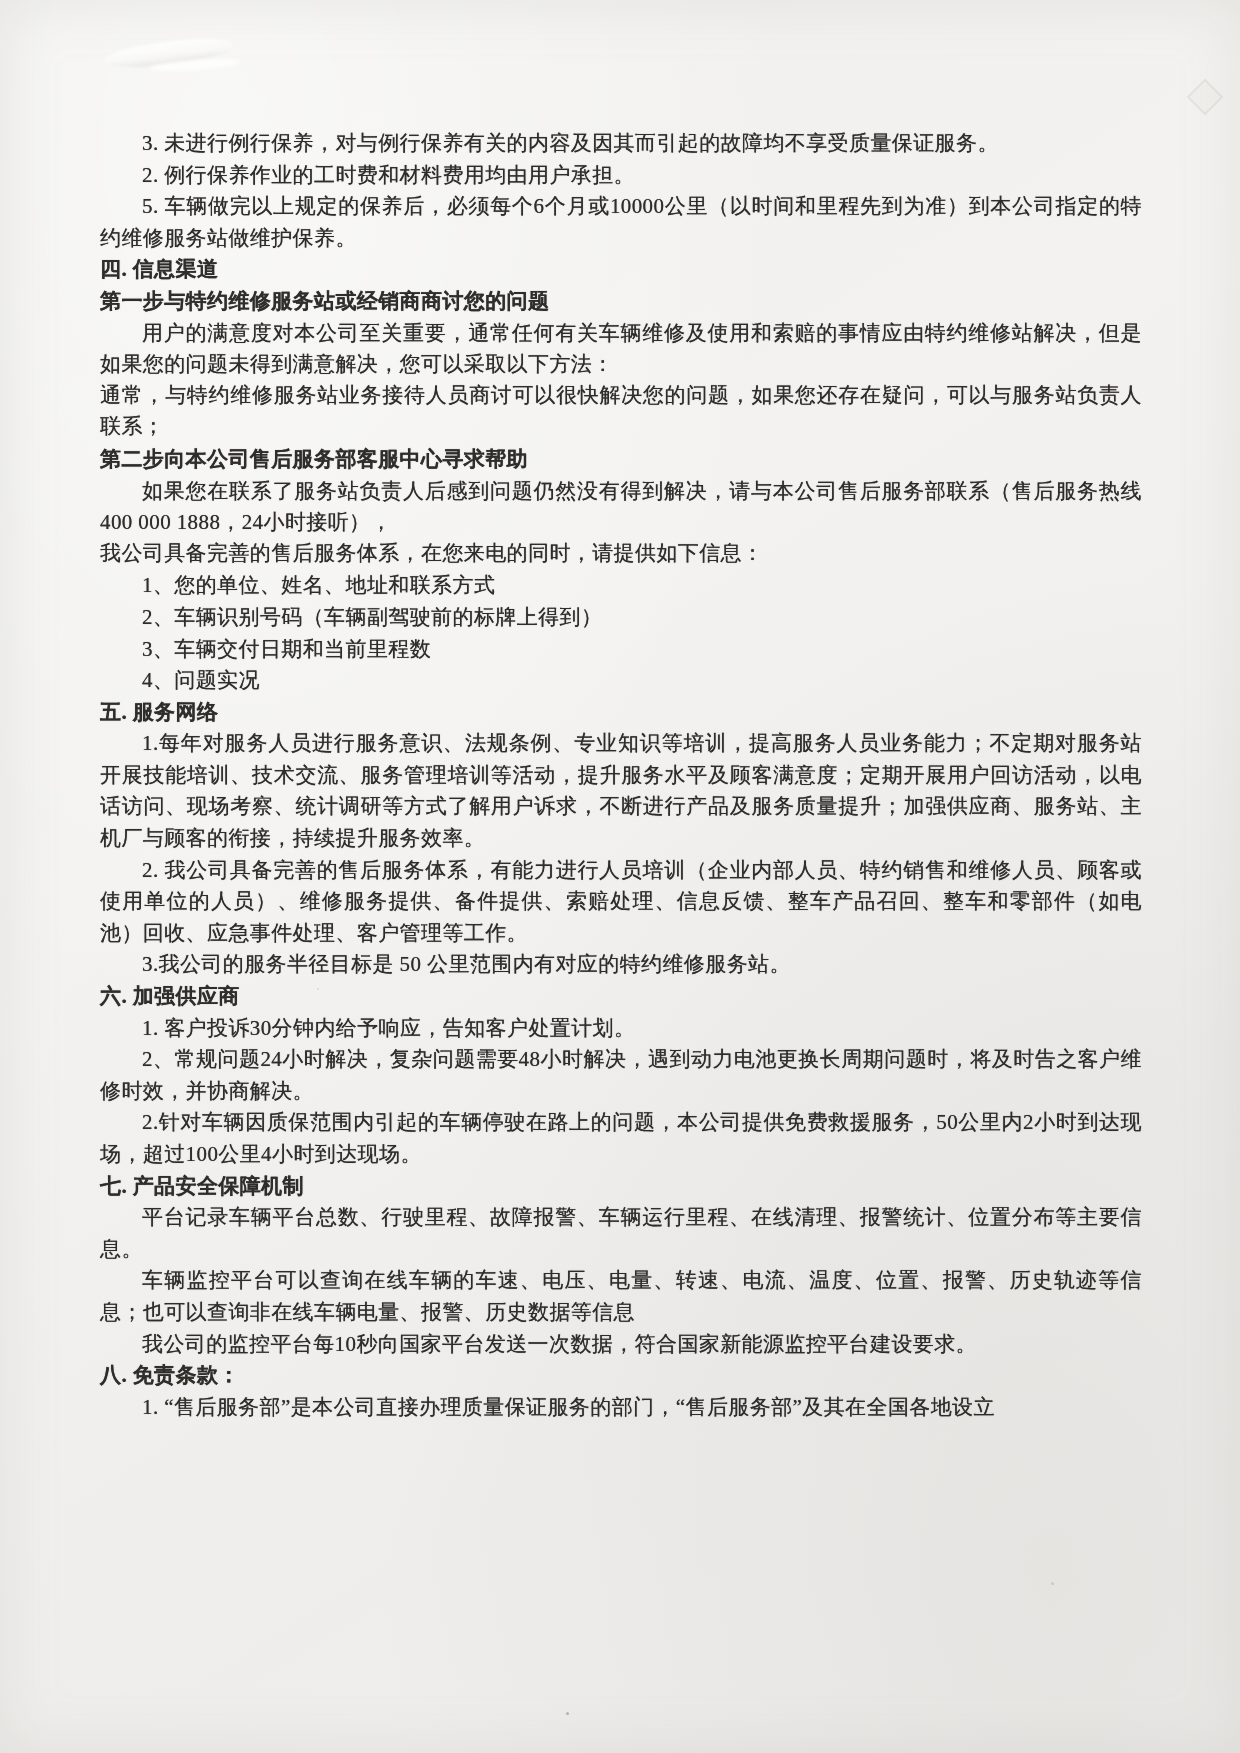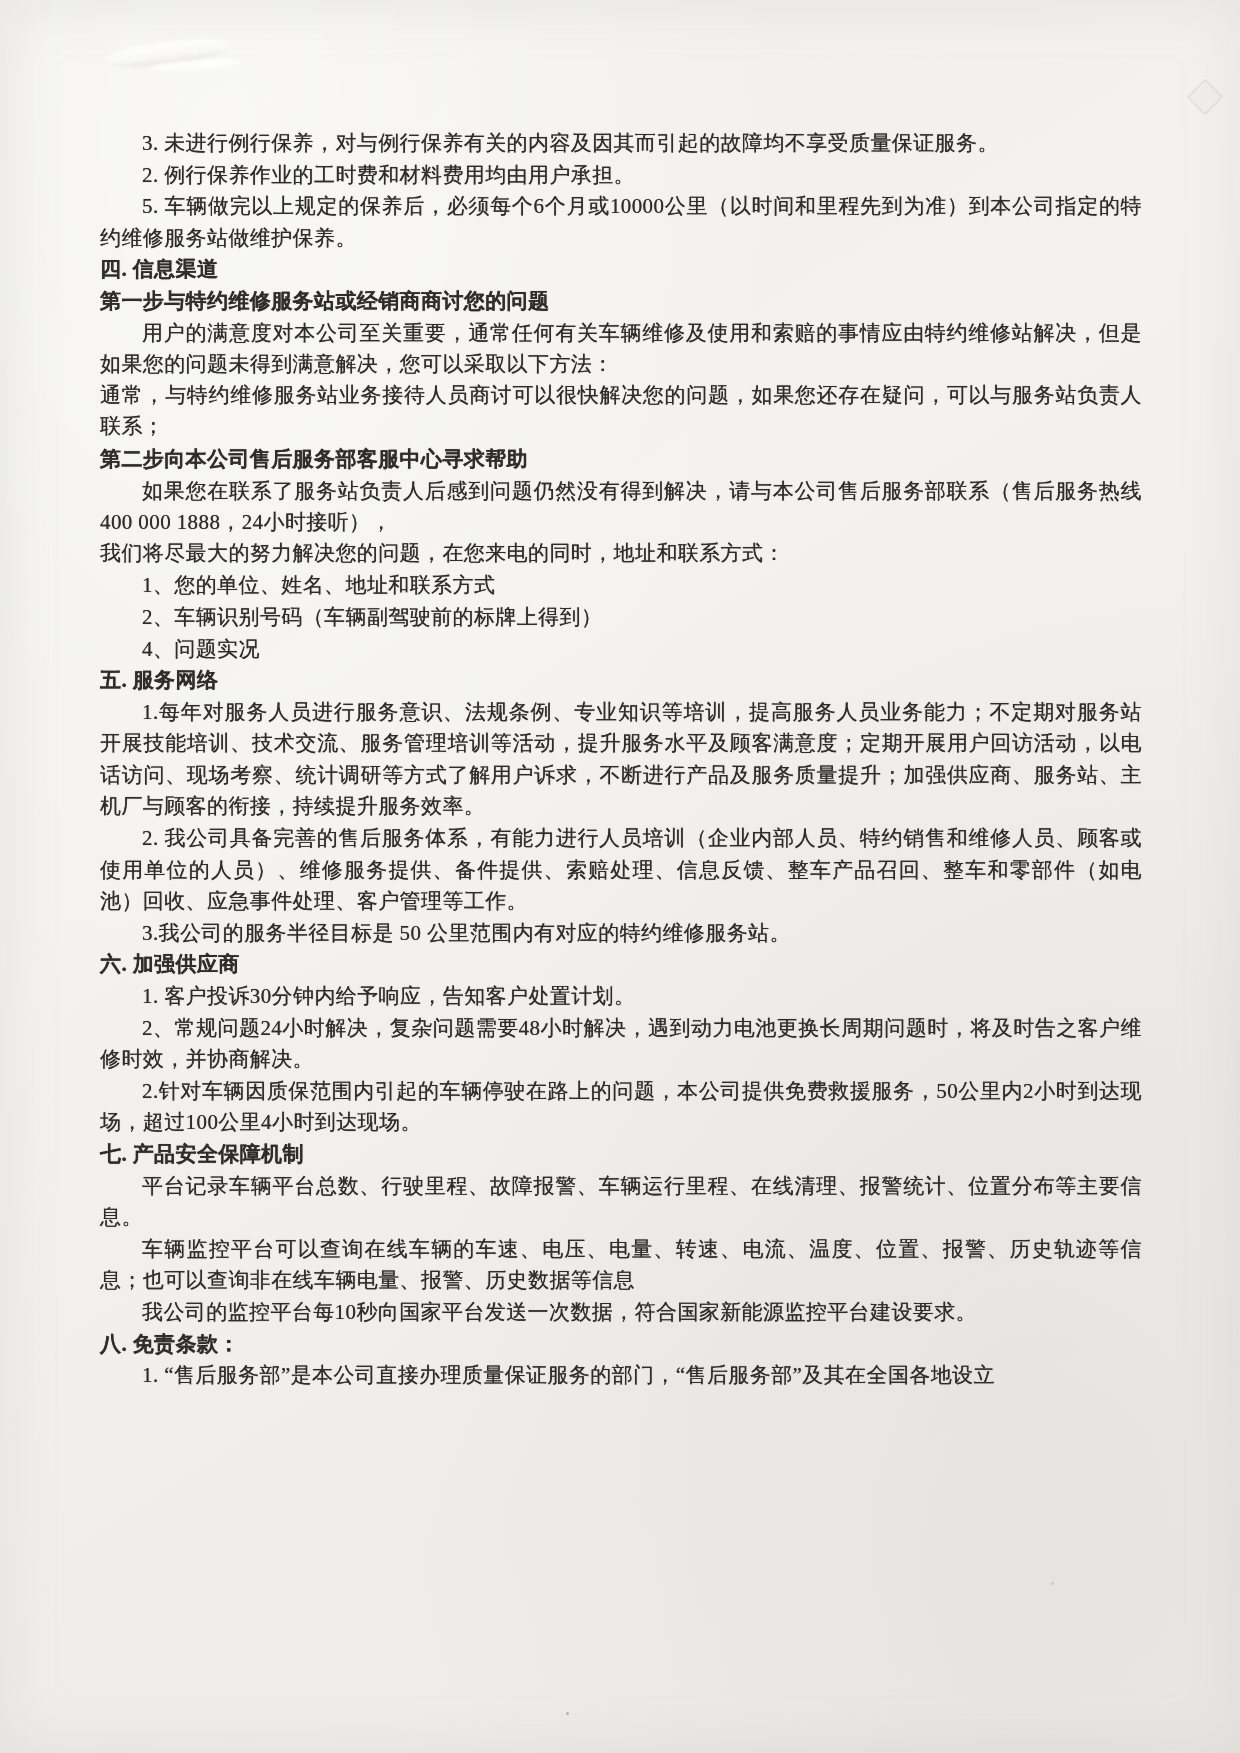--- a/index.html
+++ b/index.html
@@ -97,23 +97,24 @@
   <div class="content">
       <p class="blk indent">3. 未进行例行保养，对与例行保养有关的内容及因其而引起的故障均不享受质量保证服务。</p>
       <p class="blk indent">2. 例行保养作业的工时费和材料费用均由用户承担。</p>
       <p class="blk indent">5. 车辆做完以上规定的保养后，必须每个6个月或10000公里（以时间和里程先到为准）到本公司指定的特约维修服务站做维护保养。</p>
       <p class="blk heading">四. 信息渠道</p>
       <p class="blk heading">第一步与特约维修服务站或经销商商讨您的问题</p>
       <p class="blk indent">用户的满意度对本公司至关重要，通常任何有关车辆维修及使用和索赔的事情应由特约维修站解决，但是如果您的问题未得到满意解决，您可以采取以下方法：</p>
       <p class="blk flush">通常，与特约维修服务站业务接待人员商讨可以很快解决您的问题，如果您还存在疑问，可以与服务站负责人联系；</p>
       <p class="blk heading">第二步向本公司售后服务部客服中心寻求帮助</p>
       <p class="blk indent">如果您在联系了服务站负责人后感到问题仍然没有得到解决，请与本公司售后服务部联系（售后服务热线400 000 1888，24小时接听），</p>
-      <p class="blk flush">我们将尽最大的努力解决您的问题，在您来电的同时，地址和联系方式：</p>
+      <p class="blk flush">我公司具备完善的售后服务体系，在您来电的同时，请提供如下信息：</p>
       <p class="blk indent">1、您的单位、姓名、地址和联系方式</p>
       <p class="blk indent">2、车辆识别号码（车辆副驾驶前的标牌上得到）</p>
+      <p class="blk indent">3、车辆交付日期和当前里程数</p>
       <p class="blk indent">4、问题实况</p>
       <p class="blk heading">五. 服务网络</p>
       <p class="blk indent">1.每年对服务人员进行服务意识、法规条例、专业知识等培训，提高服务人员业务能力；不定期对服务站开展技能培训、技术交流、服务管理培训等活动，提升服务水平及顾客满意度；定期开展用户回访活动，以电话访问、现场考察、统计调研等方式了解用户诉求，不断进行产品及服务质量提升；加强供应商、服务站、主机厂与顾客的衔接，持续提升服务效率。</p>
       <p class="blk indent">2. 我公司具备完善的售后服务体系，有能力进行人员培训（企业内部人员、特约销售和维修人员、顾客或使用单位的人员）、维修服务提供、备件提供、索赔处理、信息反馈、整车产品召回、整车和零部件（如电池）回收、应急事件处理、客户管理等工作。</p>
       <p class="blk indent">3.我公司的服务半径目标是 50 公里范围内有对应的特约维修服务站。</p>
       <p class="blk heading">六. 加强供应商</p>
       <p class="blk indent">1. 客户投诉30分钟内给予响应，告知客户处置计划。</p>
       <p class="blk indent">2、常规问题24小时解决，复杂问题需要48小时解决，遇到动力电池更换长周期问题时，将及时告之客户维修时效，并协商解决。</p>
       <p class="blk indent">2.针对车辆因质保范围内引起的车辆停驶在路上的问题，本公司提供免费救援服务，50公里内2小时到达现场，超过100公里4小时到达现场。</p>
       <p class="blk heading">七. 产品安全保障机制</p>

